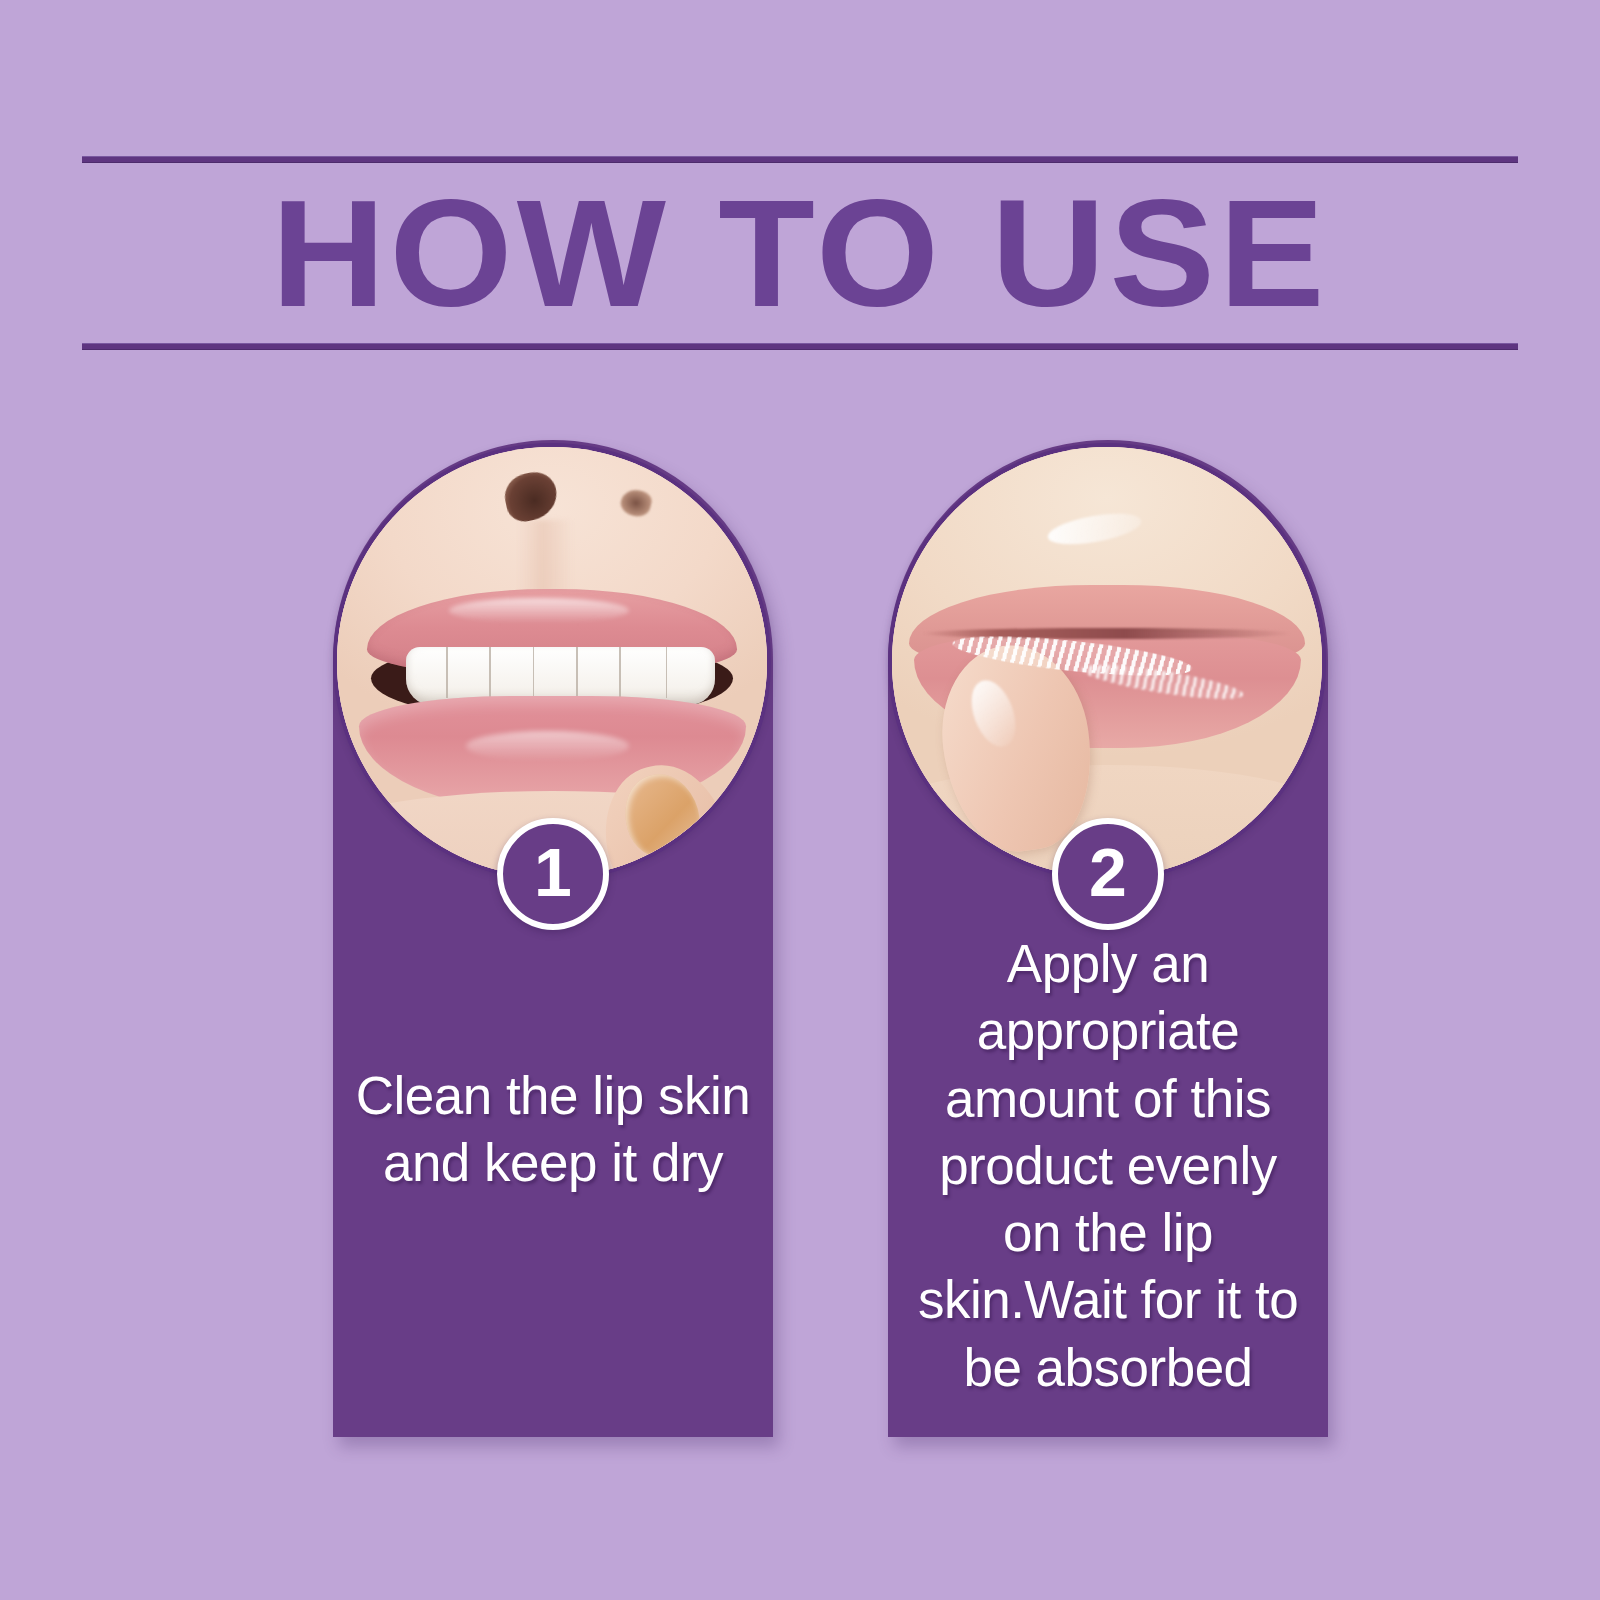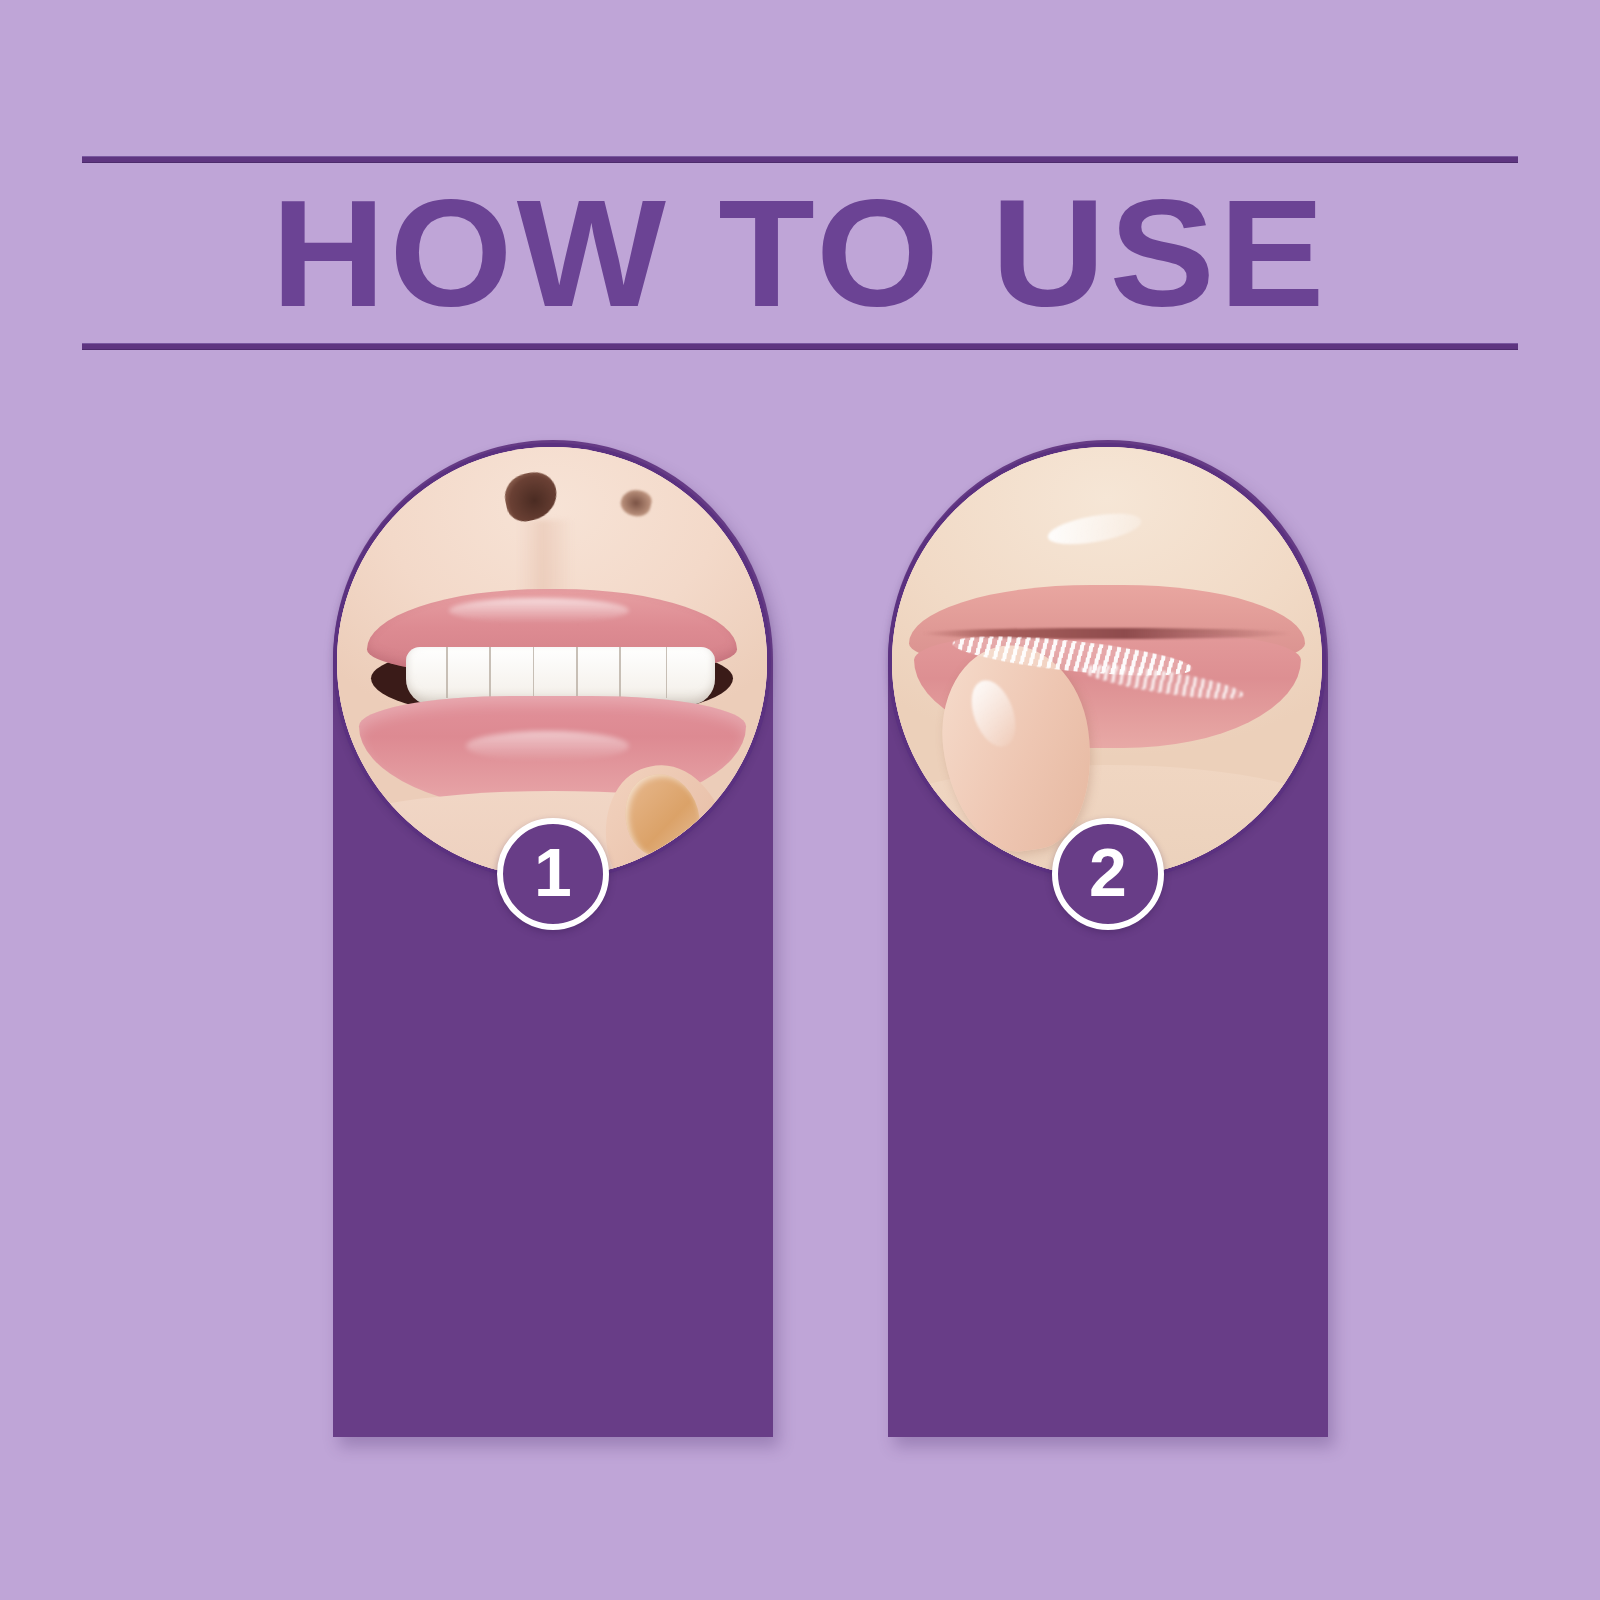--- a/index.html
+++ b/index.html
@@ -327,20 +327,21 @@
         <div class="chin-1"></div>
         <div class="finger-1"></div>
         <div class="nail-1"></div>
       </div>
     </div>
 
     <div class="badge">
       <span class="badge-num">1</span>
     </div>
 
+    <div class="caption" id="caption-1">Clean the lip skin and keep it dry</div>
   </div>
 
   <div class="step" id="step-2">
     <div class="panel"></div>
 
     <div class="photo">
       <div class="photo-inner">
         <div class="skin-2"></div>
         <div class="upper-lip-2"></div>
         <div class="lower-lip-2"></div>
@@ -351,15 +352,16 @@
         <div class="gloss-a"></div>
         <div class="gloss-b"></div>
         <div class="gloss-c"></div>
       </div>
     </div>
 
     <div class="badge">
       <span class="badge-num">2</span>
     </div>
 
+    <div class="caption" id="caption-2">Apply an appropriate amount of this product evenly on the lip skin.Wait for it to be absorbed</div>
   </div>
 
 </div>
 
 </body></html>

